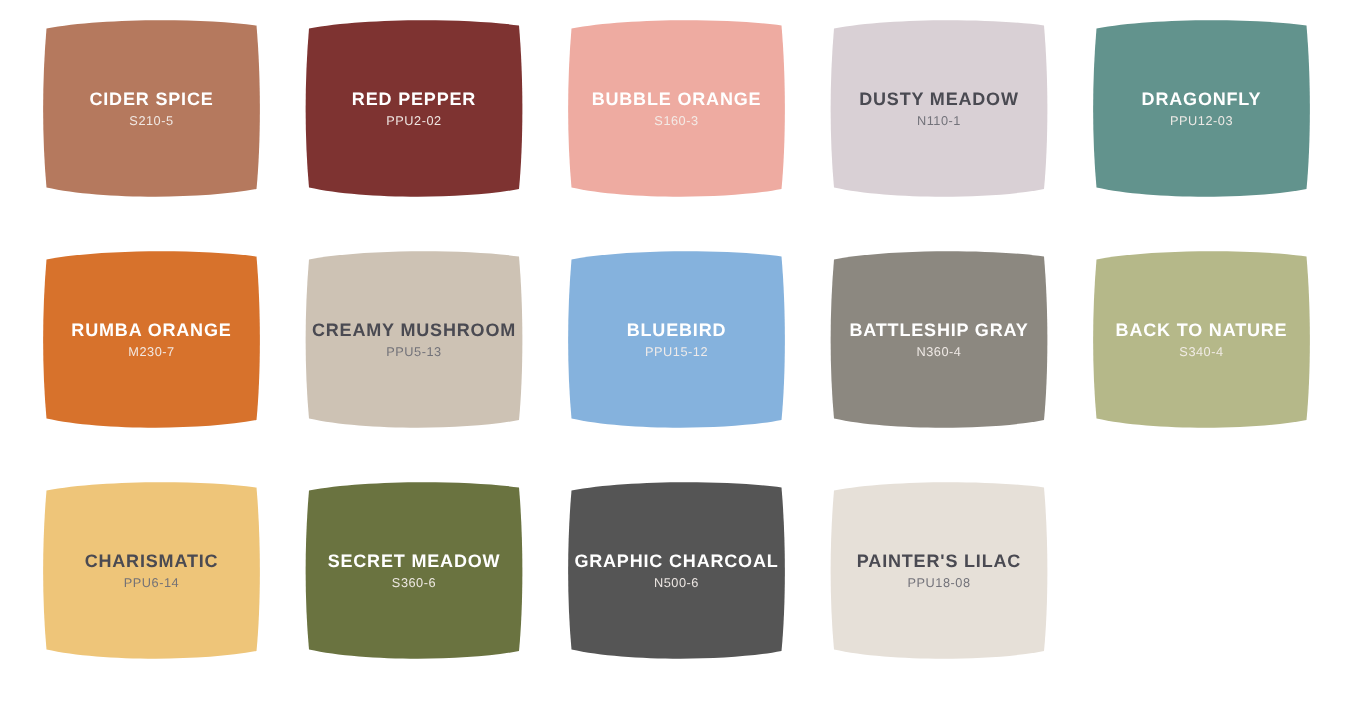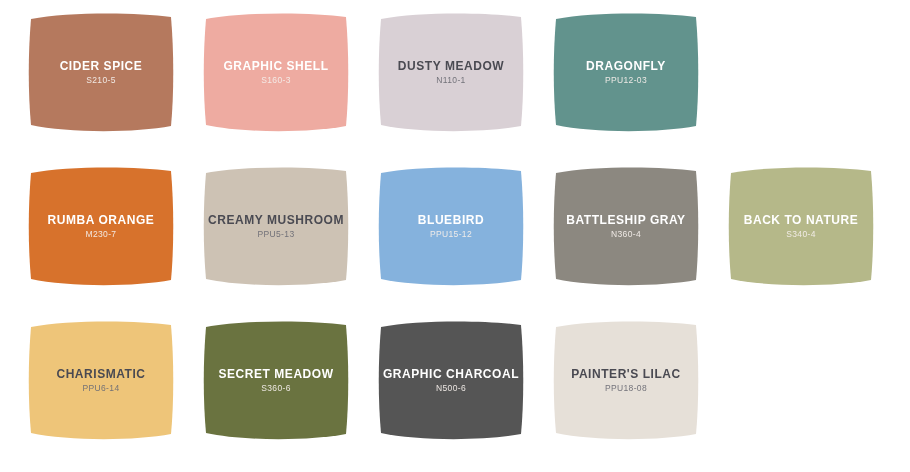--- a/index.html
+++ b/index.html
@@ -94,26 +94,35 @@
 <div class="swatch-row" id="row-0">
       <div class="swatch-card" title="CIDER SPICE S210-5">
         <svg class="swatch-shape" viewBox="0 0 148 120" width="148" height="120">
           <path d="M 4,7 C 40,0 108,0 144,5 C 147,40 147,82 144,114 C 108,121 40,121 4,113 C 1,80 1,42 4,7 Z" fill="#b5795e"></path>
         </svg>
         <div class="swatch-label ink-light">
           <div class="swatch-name">CIDER SPICE</div>
           <div class="swatch-code">S210-5</div>
         </div>
       </div>
+      <div class="swatch-card" title="RED PEPPER PPU2-02">
+        <svg class="swatch-shape" viewBox="0 0 148 120" width="148" height="120">
+          <path d="M 4,7 C 40,0 108,0 144,5 C 147,40 147,82 144,114 C 108,121 40,121 4,113 C 1,80 1,42 4,7 Z" fill="#7e3331"></path>
+        </svg>
+        <div class="swatch-label ink-light">
+          <div class="swatch-name">RED PEPPER</div>
+          <div class="swatch-code">PPU2-02</div>
+        </div>
+      </div>
       <div class="swatch-card" title="BUBBLE SHELL S160-3">
         <svg class="swatch-shape" viewBox="0 0 148 120" width="148" height="120">
           <path d="M 4,7 C 40,0 108,0 144,5 C 147,40 147,82 144,114 C 108,121 40,121 4,113 C 1,80 1,42 4,7 Z" fill="#eeaba1"></path>
         </svg>
         <div class="swatch-label ink-light">
-          <div class="swatch-name">GRAPHIC SHELL</div>
+          <div class="swatch-name">BUBBLE ORANGE</div>
           <div class="swatch-code">S160-3</div>
         </div>
       </div>
       <div class="swatch-card" title="DUSTY LILAC N110-1">
         <svg class="swatch-shape" viewBox="0 0 148 120" width="148" height="120">
           <path d="M 4,7 C 40,0 108,0 144,5 C 147,40 147,82 144,114 C 108,121 40,121 4,113 C 1,80 1,42 4,7 Z" fill="#d9d0d5"></path>
         </svg>
         <div class="swatch-label ink-dark">
           <div class="swatch-name">DUSTY MEADOW</div>
           <div class="swatch-code">N110-1</div>

